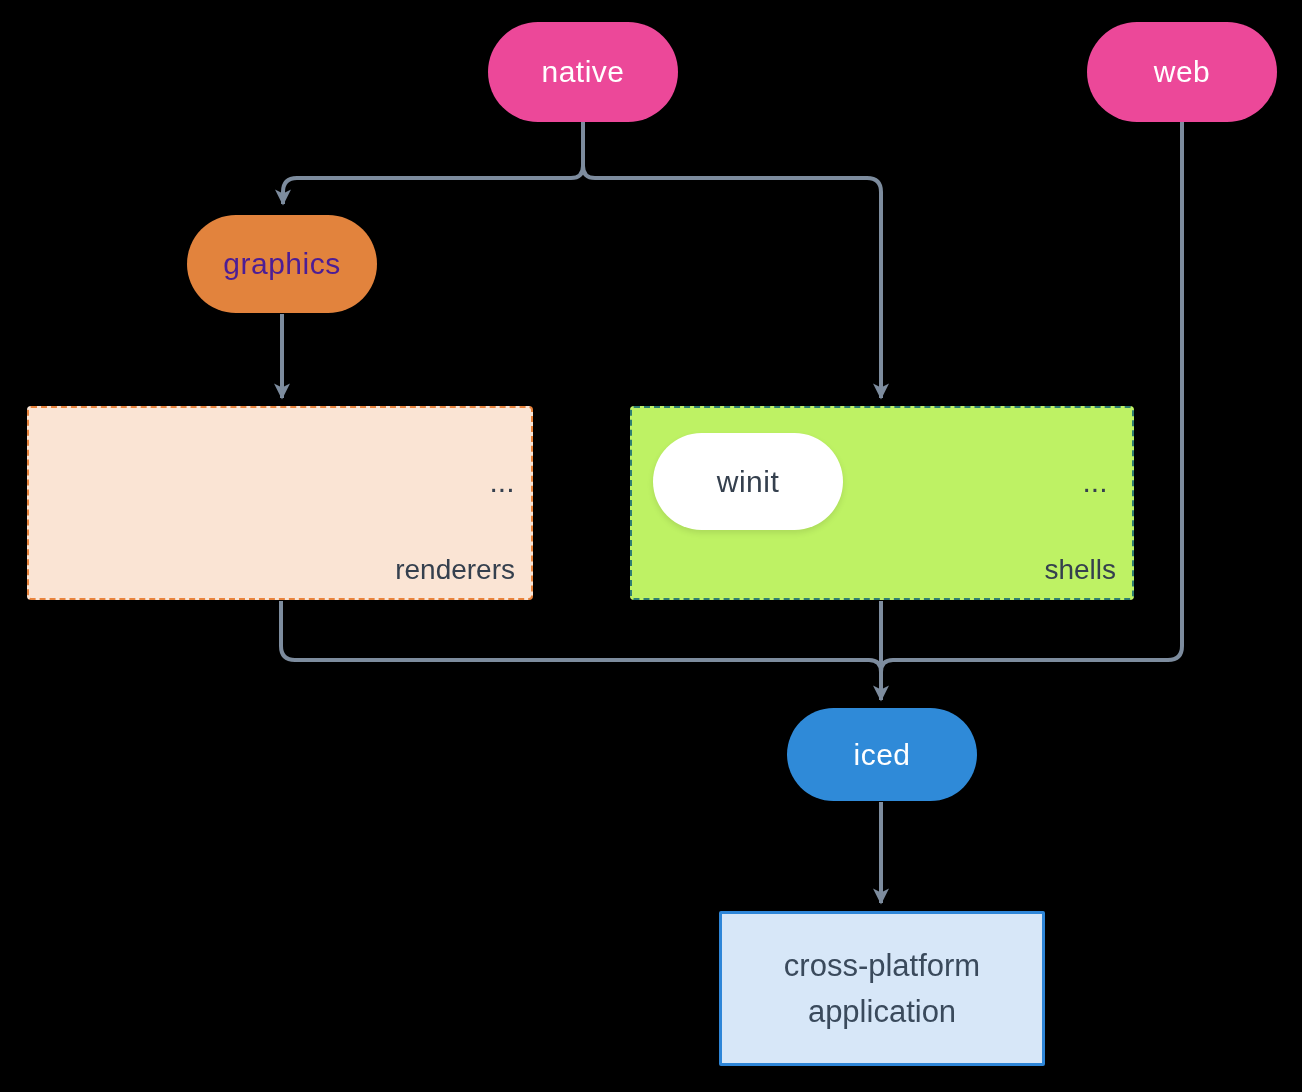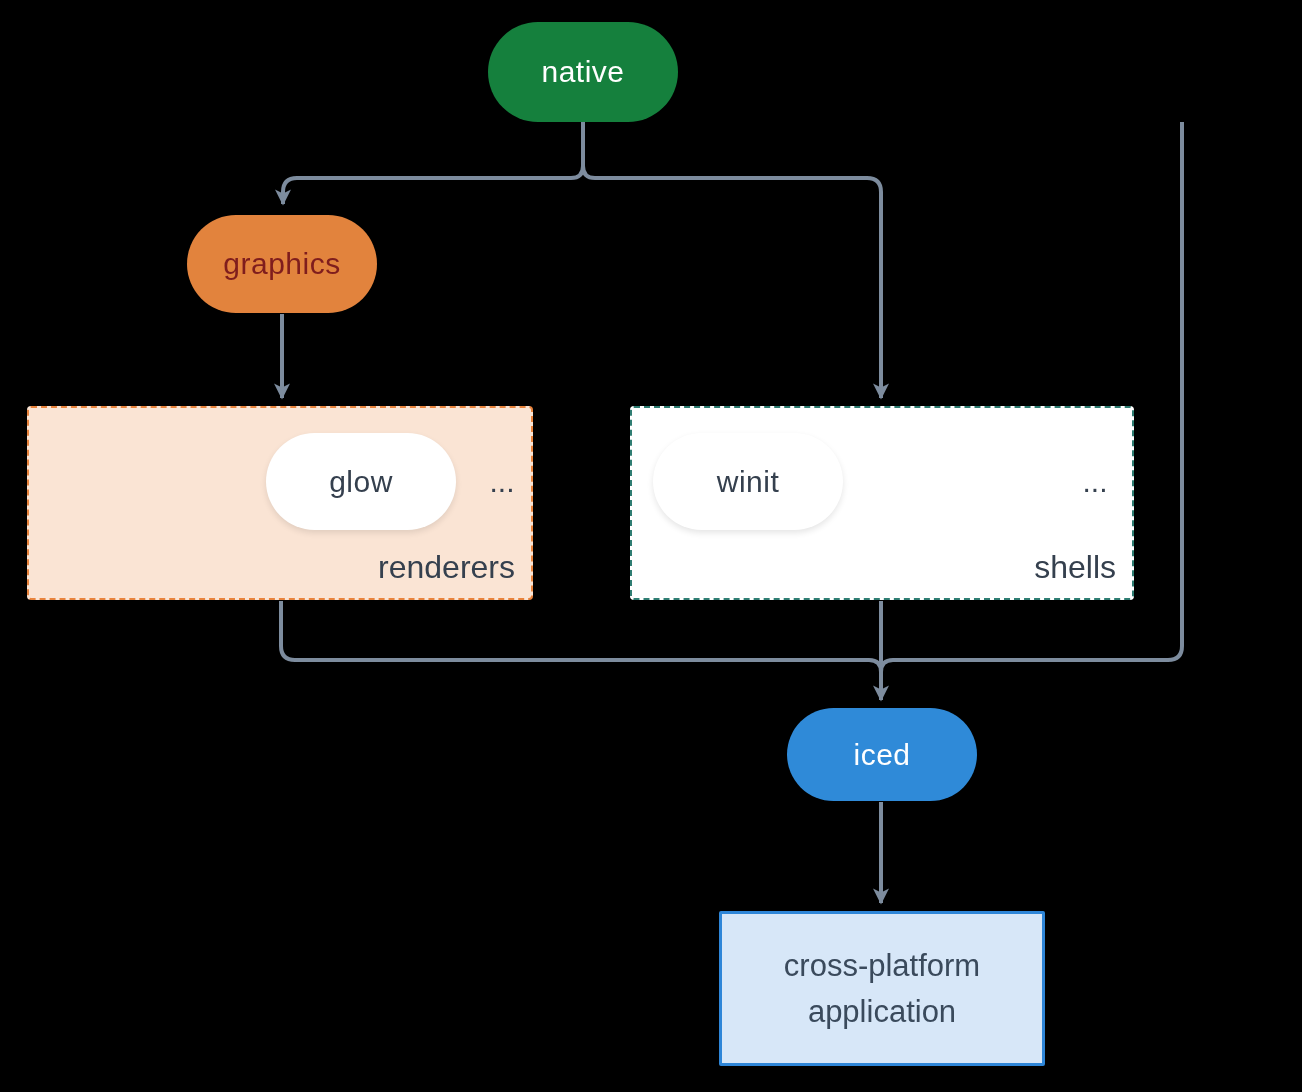--- a/index.html
+++ b/index.html
@@ -28,22 +28,22 @@
   }
   .pill {
     position: absolute;
     display: flex;
     align-items: center;
     justify-content: center;
     border-radius: 60px;
     font-size: 30px;
     letter-spacing: 0.5px;
   }
-  .pill-purple { background: #15803d; color: #ffffff; align-items: center; }
-  .pill-orange { background: #E2833D; color: #7f1d1d; }
+  .pill-purple { background: #ec4899; color: #ffffff; align-items: center; }
+  .pill-orange { background: #E2833D; color: #4c1d95; }
   .pill-blue   { background: #2F8AD8; color: #ffffff; }
   .pill-white  {
     background: #ffffff;
     color: #35404E;
     box-shadow: 0 3px 6px rgba(0,0,0,0.10);
   }
   .node-native   { left: 488px; top: 22px;  width: 190px; height: 100px; }
   .node-web      { left: 1087px; top: 22px; width: 190px; height: 100px; }
   .node-graphics { left: 187px; top: 215px; width: 190px; height: 98px; }
   .node-iced     { left: 787px; top: 708px; width: 190px; height: 93px; }
@@ -53,21 +53,21 @@
     border-radius: 4px;
   }
   .group-renderers {
     left: 27px; top: 406px; width: 506px; height: 194px;
     background: #FAE4D4;
     border: 2px dashed #E8833C;
     box-sizing: border-box;
   }
   .group-shells {
     left: 630px; top: 406px; width: 504px; height: 194px;
-    background: #ffffff;
+    background: #bef264;
     border: 2px dashed #2E7D72;
     box-sizing: border-box;
   }
   .group-box .inner-pill {
     position: absolute;
     top: 25px;
     width: 190px;
     height: 97px;
   }
   .group-renderers .inner-1 { left: 20px; }
@@ -84,21 +84,21 @@
     color: #35404E;
     font-size: 30px;
   }
   .group-renderers .ellipsis { left: 448px; width: 50px; }
   .group-shells .ellipsis { left: 438px; width: 50px; }
   .group-label {
     position: absolute;
     right: 16px;
     bottom: 12px;
     color: #35404E;
-    font-size: 32px;
+    font-size: 28px;
   }
   .app-box {
     position: absolute;
     left: 719px; top: 911px; width: 326px; height: 155px;
     background: #D7E7F8;
     border: 3px solid #2E86D8;
     border-radius: 2px;
     box-sizing: border-box;
     display: flex;
     align-items: center;
@@ -127,29 +127,29 @@
     <path class="edge" d="M 281 601 L 281 646 Q 281 660 295 660 L 869 660 Q 881 660 881 672"></path>
     <path class="edge" d="M 1182 122 L 1182 646 Q 1182 660 1168 660 L 893 660 Q 881 660 881 672"></path>
     <path class="edge" d="M 881 601 L 881 700" marker-end="url(#arrow)"></path>
     <path class="edge" d="M 881 802 L 881 903" marker-end="url(#arrow)"></path>
   </svg>
 
   <div class="pill pill-purple node-native">
     <span>native</span>
   </div>
 
+  <div class="pill pill-purple node-web">
+    <span>web</span>
+  </div>
 
   <div class="pill pill-orange node-graphics">
     <span>graphics</span>
   </div>
 
   <div class="group-box group-renderers">
-    <div class="pill pill-white inner-pill inner-2">
-      <span>glow</span>
-    </div>
     <div class="ellipsis">...</div>
     <div class="group-label">renderers</div>
   </div>
 
   <div class="group-box group-shells">
     <div class="pill pill-white inner-pill inner-1">
       <span>winit</span>
     </div>
     <div class="ellipsis">...</div>
     <div class="group-label">shells</div>

